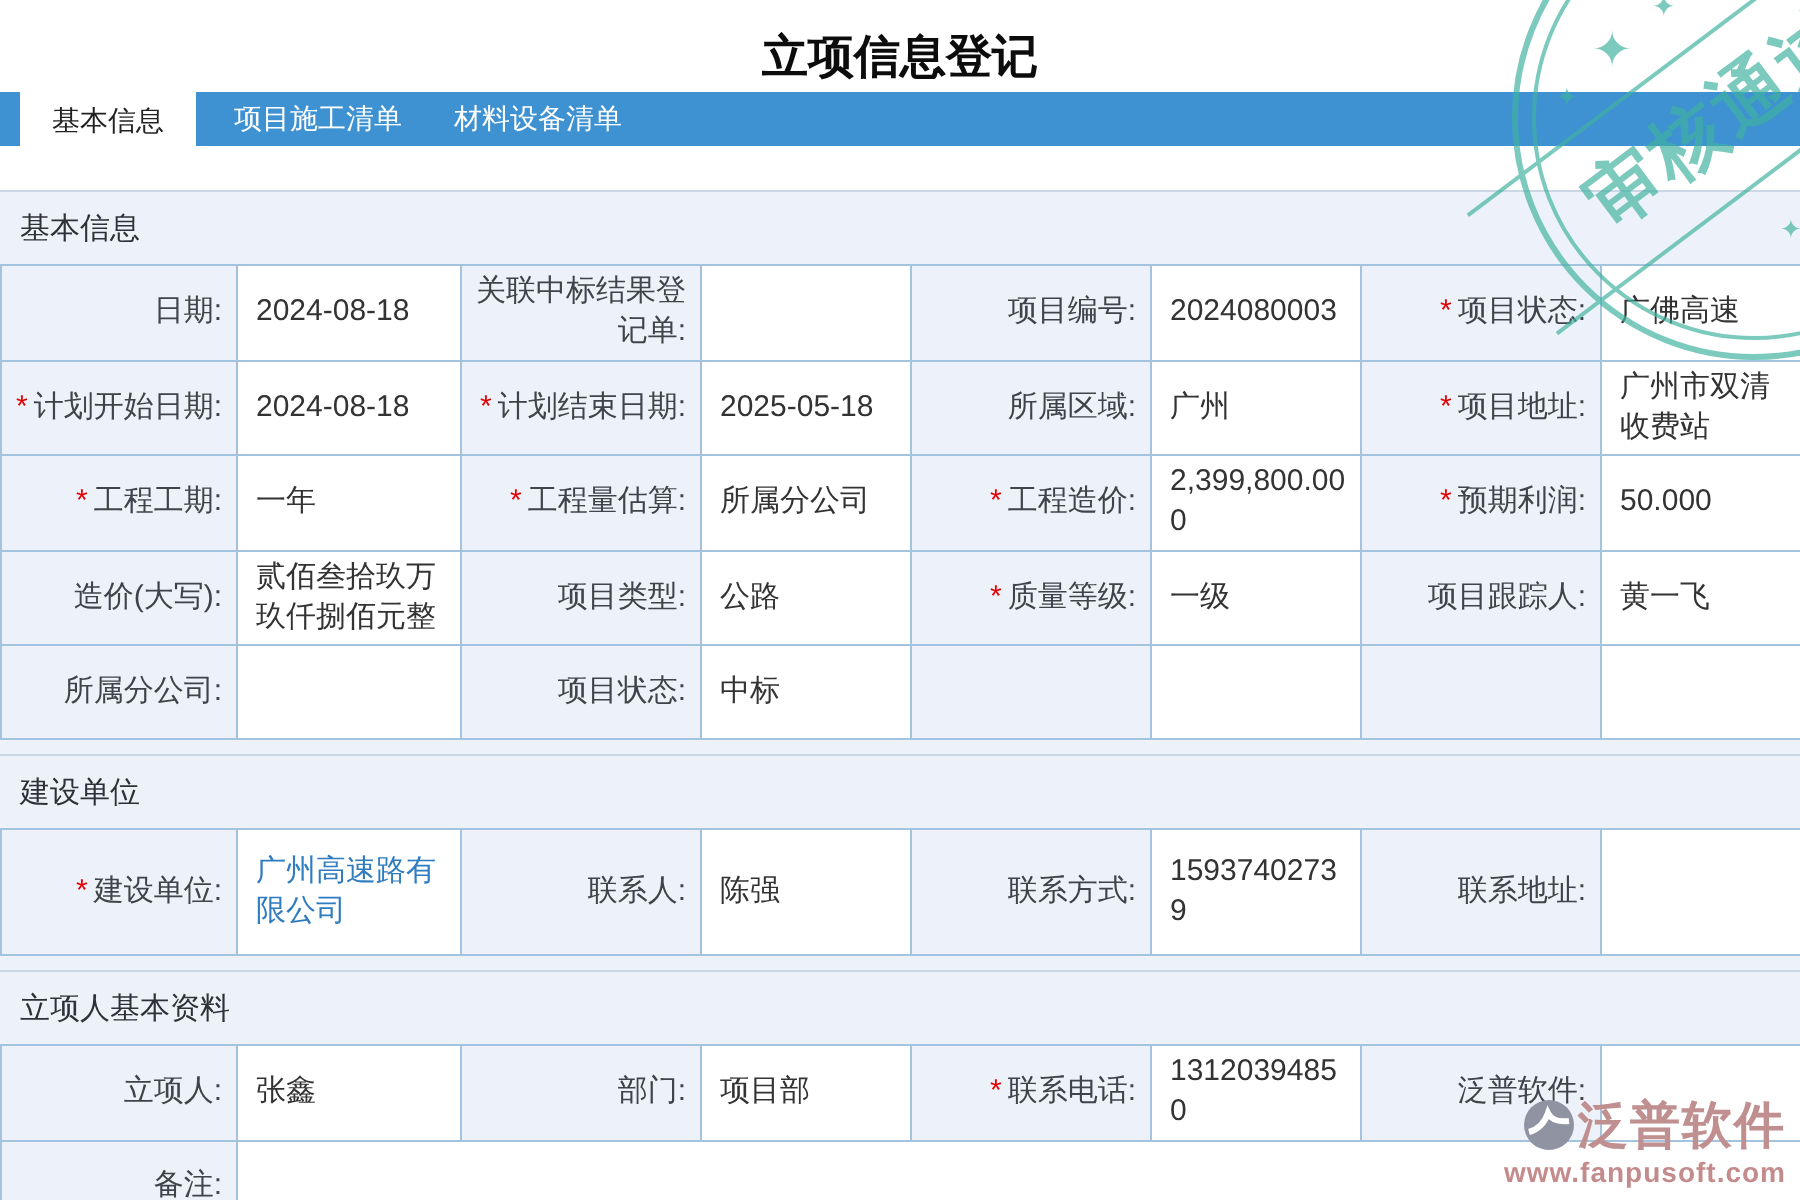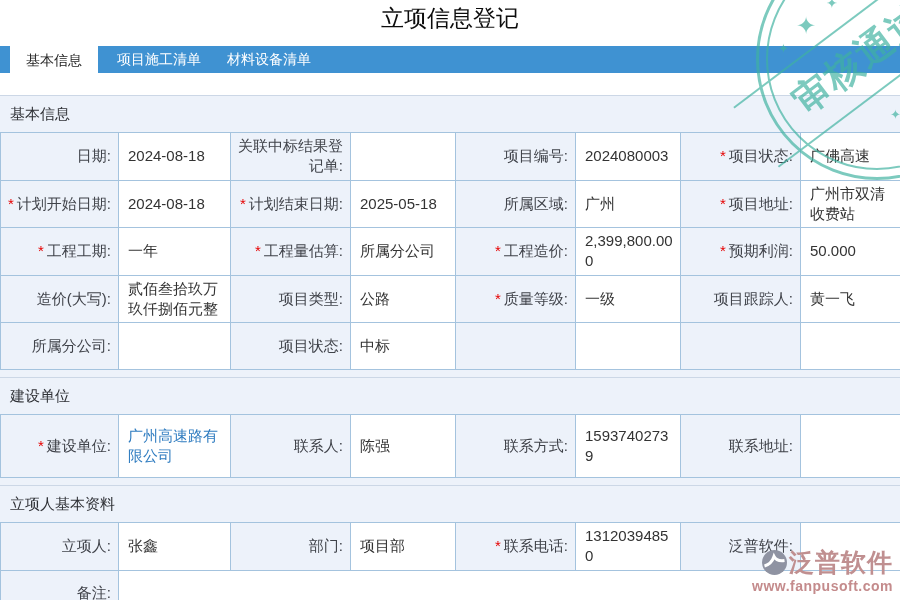--- a/index.html
+++ b/index.html
@@ -8,21 +8,21 @@
     width: 900px; height: 600px;
     overflow: hidden;
     position: relative;
     background: #ffffff;
     font-family: "Liberation Sans", sans-serif;
     color: #333;
   }
 
   
   .titlebar { height: 46px; background: #fff; text-align: center; }
-  .page-title { margin: 0; padding-top: 3px; font-size: 23px; font-weight: normal; color: #0c0c0c; }
+  .page-title { margin: 0; padding-top: 13px; font-size: 23px; font-weight: bold; color: #0c0c0c; }
 
   
   .tabbar {
     position: relative;
     height: 27px;
     background: #3f92d2;
     display: flex;
     align-items: center;
     padding-left: 10px;
     z-index: 5;

